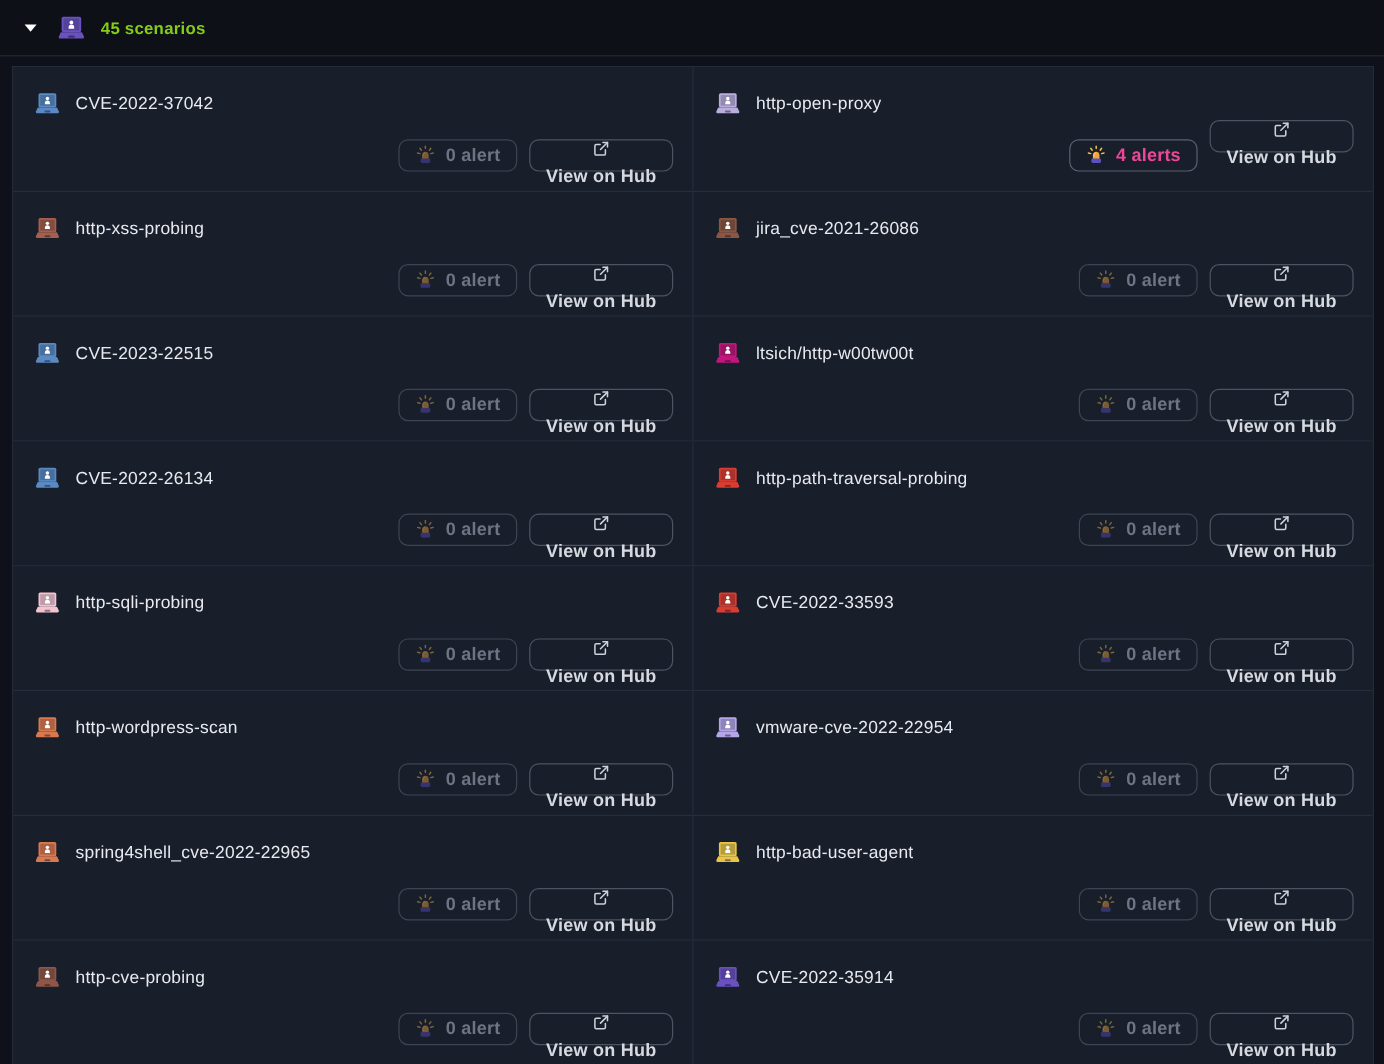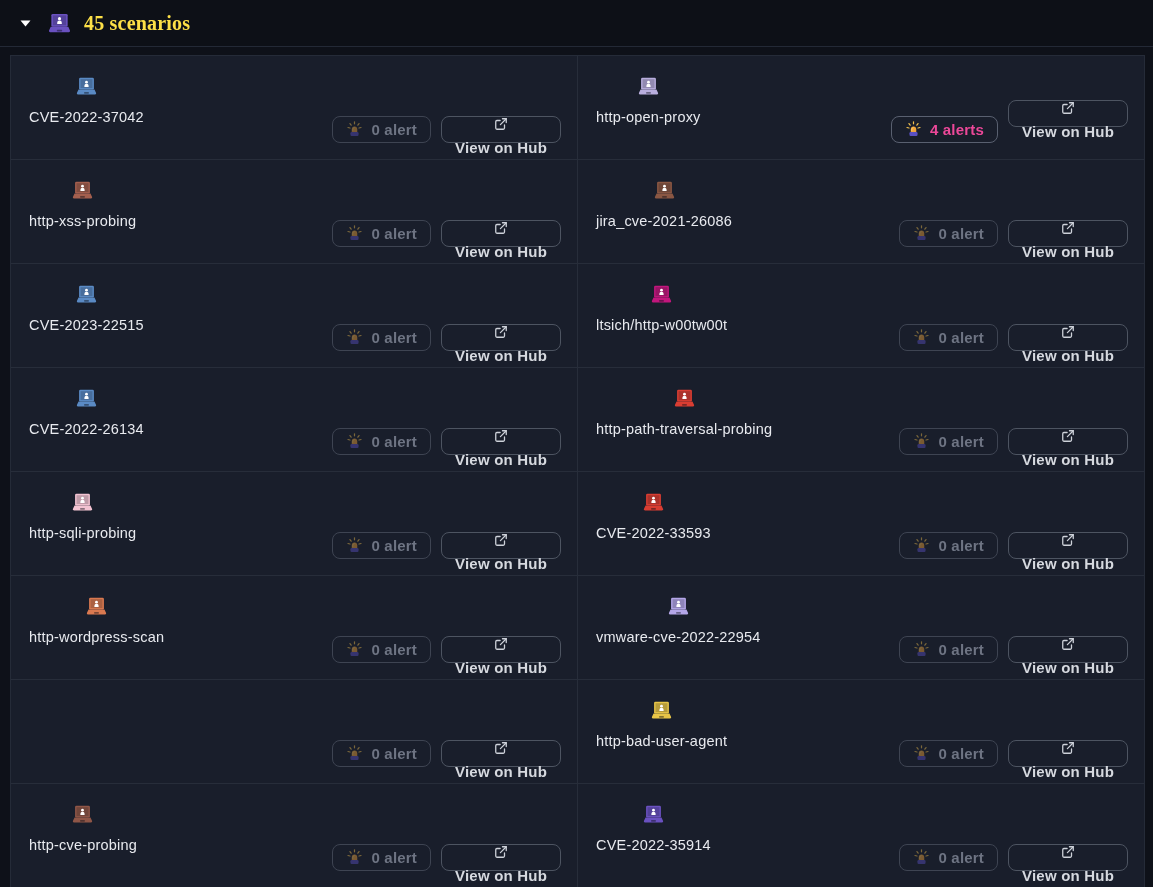--- a/index.html
+++ b/index.html
@@ -35,25 +35,24 @@
     border: none;
     padding: 0 0 0 4px;
   }
   .header-laptop {
     margin-left: 10px;
     display: flex;
     align-items: center;
   }
   .header-count {
     margin-left: 13px;
-    color: #fde047;
-    font-size: 20px;
+    color: #84cc16;
+    font-size: 14px;
     font-weight: 700;
     letter-spacing: 0.2px;
-    font-family: Liberation Serif, serif;
   }
 
   
   .scenario-grid {
     position: absolute;
     top: 55px;
     left: 10px;
     right: 8px;
     bottom: 0;
     display: grid;
@@ -75,21 +74,20 @@
     border-left: 1px solid #272d3a;
   }
 
   .card-head {
     position: absolute;
     top: 21px;
     left: 18px;
     display: flex;
     align-items: center;
     gap: 13px;
-    flex-direction: column;
   }
   .laptop { display: flex; align-items: center; }
   .scenario-name {
     color: #e8eaef;
     font-size: 14.5px;
     font-weight: 400;
     letter-spacing: 0.2px;
   }
 
   .card-actions {
@@ -677,20 +675,33 @@
             <path d="M18 13.5 V19 a2 2 0 0 1 -2 2 H5 a2 2 0 0 1 -2 -2 V8 a2 2 0 0 1 2 -2 h5.5"></path>
             <polyline points="14.5 3 21 3 21 9.5"></polyline>
             <line x1="11" y1="13" x2="21" y2="3"></line>
           </svg>
         </span>
         <span>View on Hub</span>
       </button>
     </div>
   </div>
     <div class="cell">
+    <div class="card-head">
+      <span class="laptop">
+        <svg width="21" height="19" viewBox="0 0 22 20">
+          <rect class="laptop-fill" x="3.2" y="0.8" width="15.6" height="12.4" rx="1.4" fill="#d97950"></rect>
+          <rect x="4.7" y="2.3" width="12.6" height="9.4" fill="rgba(8,12,20,0.22)"></rect>
+          <circle cx="11" cy="5.4" r="1.5" fill="#ffffff"></circle>
+          <path d="M8.8 10.4 v-1.1 a2.2 2.2 0 0 1 4.4 0 v1.1 z" fill="#ffffff"></path>
+          <path class="laptop-fill" d="M2.6 13.2 h16.8 l1.6 3.4 a1.2 1.2 0 0 1 -1.1 1.7 H2.1 a1.2 1.2 0 0 1 -1.1 -1.7 z" fill="#d97950"></path>
+          <rect x="8.4" y="15.9" width="5.2" height="1.7" rx="0.8" fill="rgba(8,12,20,0.45)"></rect>
+        </svg>
+      </span>
+      <span class="scenario-name">spring4shell_cve-2022-22965</span>
+    </div>
     <div class="card-actions">
       <button class="btn alert-btn">
         <span class="siren">
           <svg width="17" height="17" viewBox="0 0 24 24">
             <g stroke="#f2c14e" stroke-width="1.7" stroke-linecap="round">
               <line x1="12" y1="1.2" x2="12" y2="4"></line>
               <line x1="5.6" y1="3.6" x2="7.3" y2="5.9"></line>
               <line x1="18.4" y1="3.6" x2="16.7" y2="5.9"></line>
               <line x1="2.8" y1="9.2" x2="5.6" y2="9.9"></line>
               <line x1="21.2" y1="9.2" x2="18.4" y2="9.9"></line>

